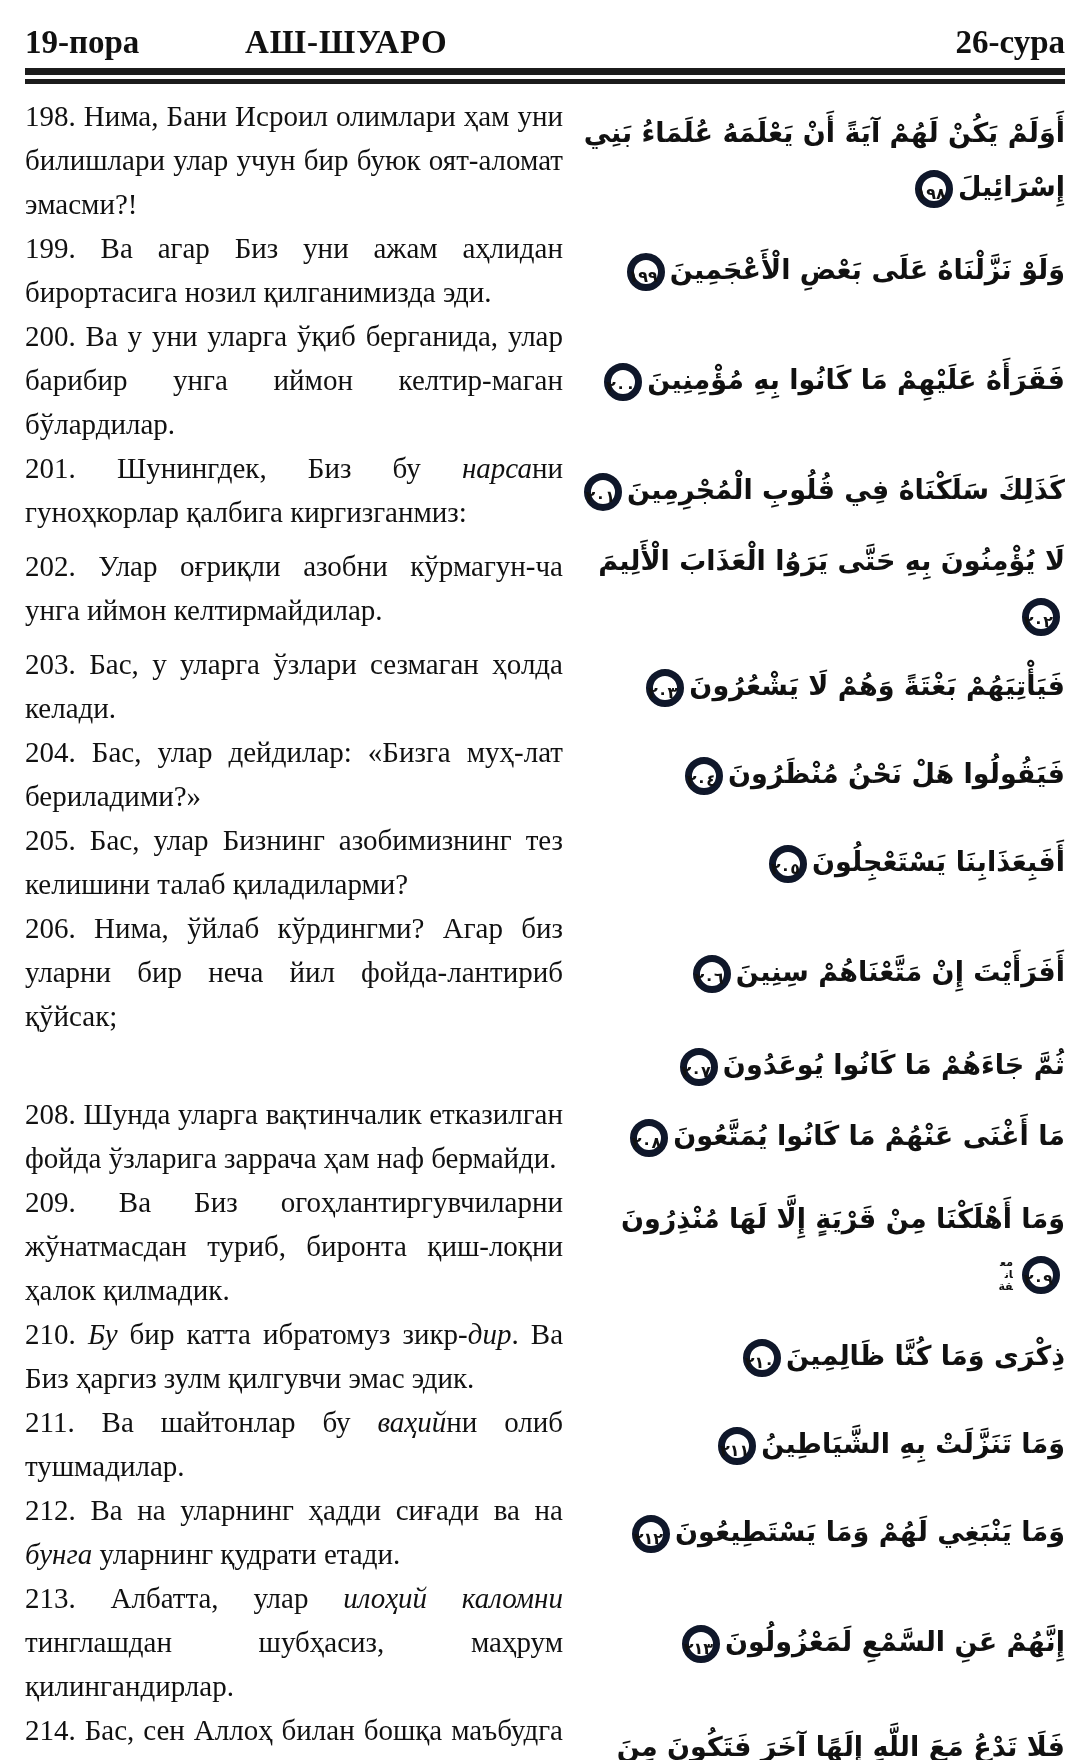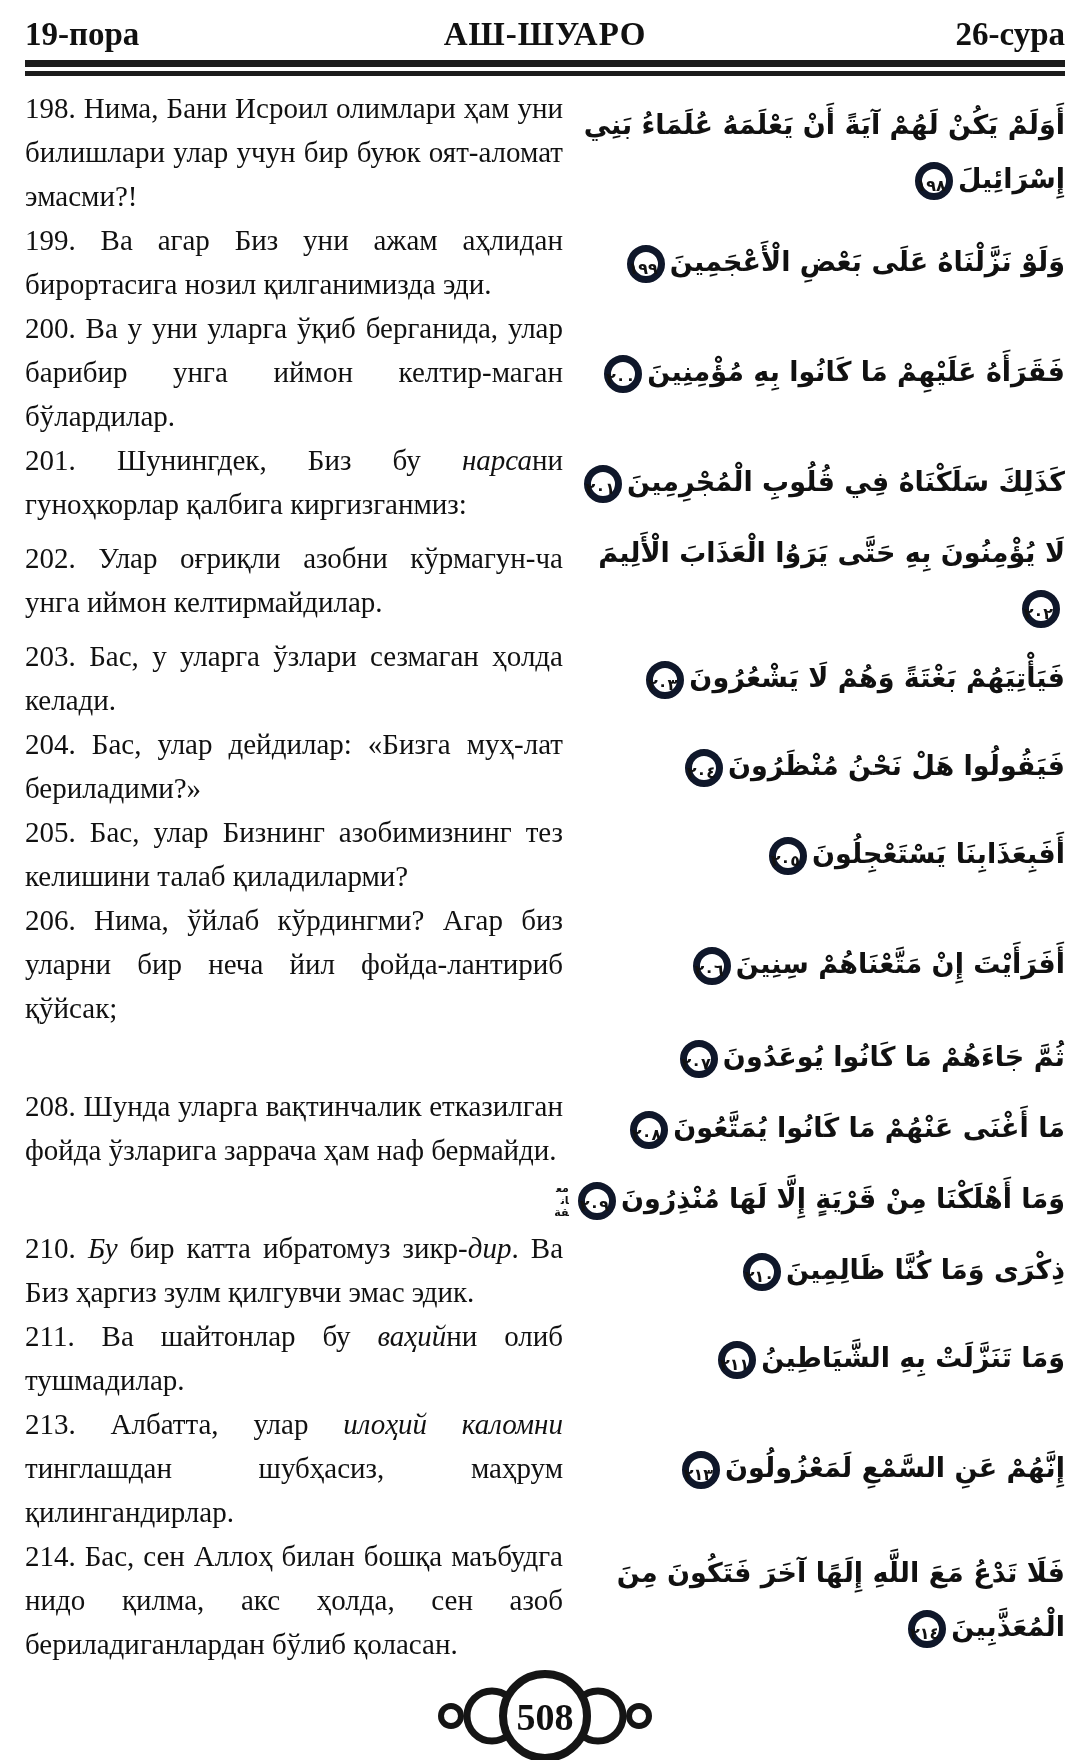--- a/index.html
+++ b/index.html
@@ -9,33 +9,33 @@
   }
   .page {
     position: relative;
     width: 1090px;
     height: 1760px;
     margin: 0 auto;
     background: #ffffff;
     color: #111111;
     overflow: hidden;
     box-sizing: border-box;
-    padding: 16px 25px 0 25px;
+    padding: 24px 25px 0 25px;
     font-family: "Liberation Serif", serif;
   }
   
   .header {
     display: flex;
     align-items: flex-end;
     font-weight: bold;
     font-size: 33px;
     line-height: 1.1;
   }
   .header .h-left  { width: 220px; text-align: left; }
-  .header .h-center{ flex: 1; text-align: center; letter-spacing: 1px; }
+  .header .h-center{ flex: 1; letter-spacing: 1px; }
   .header .h-right { width: 220px; text-align: right; }
   .double-rule {
     margin-top: 8px;
     height: 4px;
     border-top: 7px solid #1c1c1c;
     border-bottom: 5px solid #1c1c1c;
   }
   
   .verses {
     margin-top: 10px;
@@ -142,29 +142,34 @@
         <div class="ar" dir="rtl"><span>أَفَرَأَيْتَ إِنْ مَتَّعْنَاهُمْ سِنِينَ</span><span class="vnum">٢٠٦</span></div>
       </div>
       <div class="verse-row">
         <div class="ar" dir="rtl"><span>ثُمَّ جَاءَهُمْ مَا كَانُوا يُوعَدُونَ</span><span class="vnum">٢٠٧</span></div>
       </div>
       <div class="verse-row">
         <p class="uz"><span>208. Шунда уларга вақтинчалик етказилган фойда ўзларига заррача ҳам наф бермайди.</span></p>
         <div class="ar" dir="rtl"><span>مَا أَغْنَى عَنْهُمْ مَا كَانُوا يُمَتَّعُونَ</span><span class="vnum">٢٠٨</span></div>
       </div>
       <div class="verse-row">
+        <p class="uz"><span>209. Ва Биз огоҳлантиргувчиларни жўнатмасдан туриб, биронта қиш-лоқни ҳалок қилмадик.</span></p>
         <div class="ar" dir="rtl"><span>وَمَا أَهْلَكْنَا مِنْ قَرْيَةٍ إِلَّا لَهَا مُنْذِرُونَ</span><span class="vnum">٢٠٩</span><span class="note">معانقة</span></div>
       </div>
       <div class="verse-row">
         <p class="uz"><span>210. </span><i>Бу</i><span> бир катта ибратомуз зикр-</span><i>дир</i><span>. Ва Биз ҳаргиз зулм қилгувчи эмас эдик.</span></p>
         <div class="ar" dir="rtl"><span>ذِكْرَى وَمَا كُنَّا ظَالِمِينَ</span><span class="vnum">٢١٠</span></div>
       </div>
       <div class="verse-row">
         <p class="uz"><span>211. Ва шайтонлар бу </span><i>ваҳий</i><span>ни олиб тушмадилар.</span></p>
         <div class="ar" dir="rtl"><span>وَمَا تَنَزَّلَتْ بِهِ الشَّيَاطِينُ</span><span class="vnum">٢١١</span></div>
+      </div>
+      <div class="verse-row">
+        <p class="uz"><span>212. Ва на уларнинг ҳадди сиғади ва на </span><i>бунга</i><span> уларнинг қудрати етади.</span></p>
+        <div class="ar" dir="rtl"><span>وَمَا يَنْبَغِي لَهُمْ وَمَا يَسْتَطِيعُونَ</span><span class="vnum">٢١٢</span></div>
       </div>
       <div class="verse-row">
         <p class="uz"><span>213. Албатта, улар </span><i>илоҳий каломни</i><span> тинглашдан шубҳасиз, маҳрум қилингандирлар.</span></p>
         <div class="ar" dir="rtl"><span>إِنَّهُمْ عَنِ السَّمْعِ لَمَعْزُولُونَ</span><span class="vnum">٢١٣</span></div>
       </div>
       <div class="verse-row">
         <p class="uz"><span>214. Бас, сен Аллоҳ билан бошқа маъбудга нидо қилма, акс ҳолда, сен азоб бериладиганлардан бўлиб қоласан.</span></p>
         <div class="ar" dir="rtl"><span>فَلَا تَدْعُ مَعَ اللَّهِ إِلَهًا آخَرَ فَتَكُونَ مِنَ الْمُعَذَّبِينَ</span><span class="vnum">٢١٤</span></div>
       </div>
     </main>

